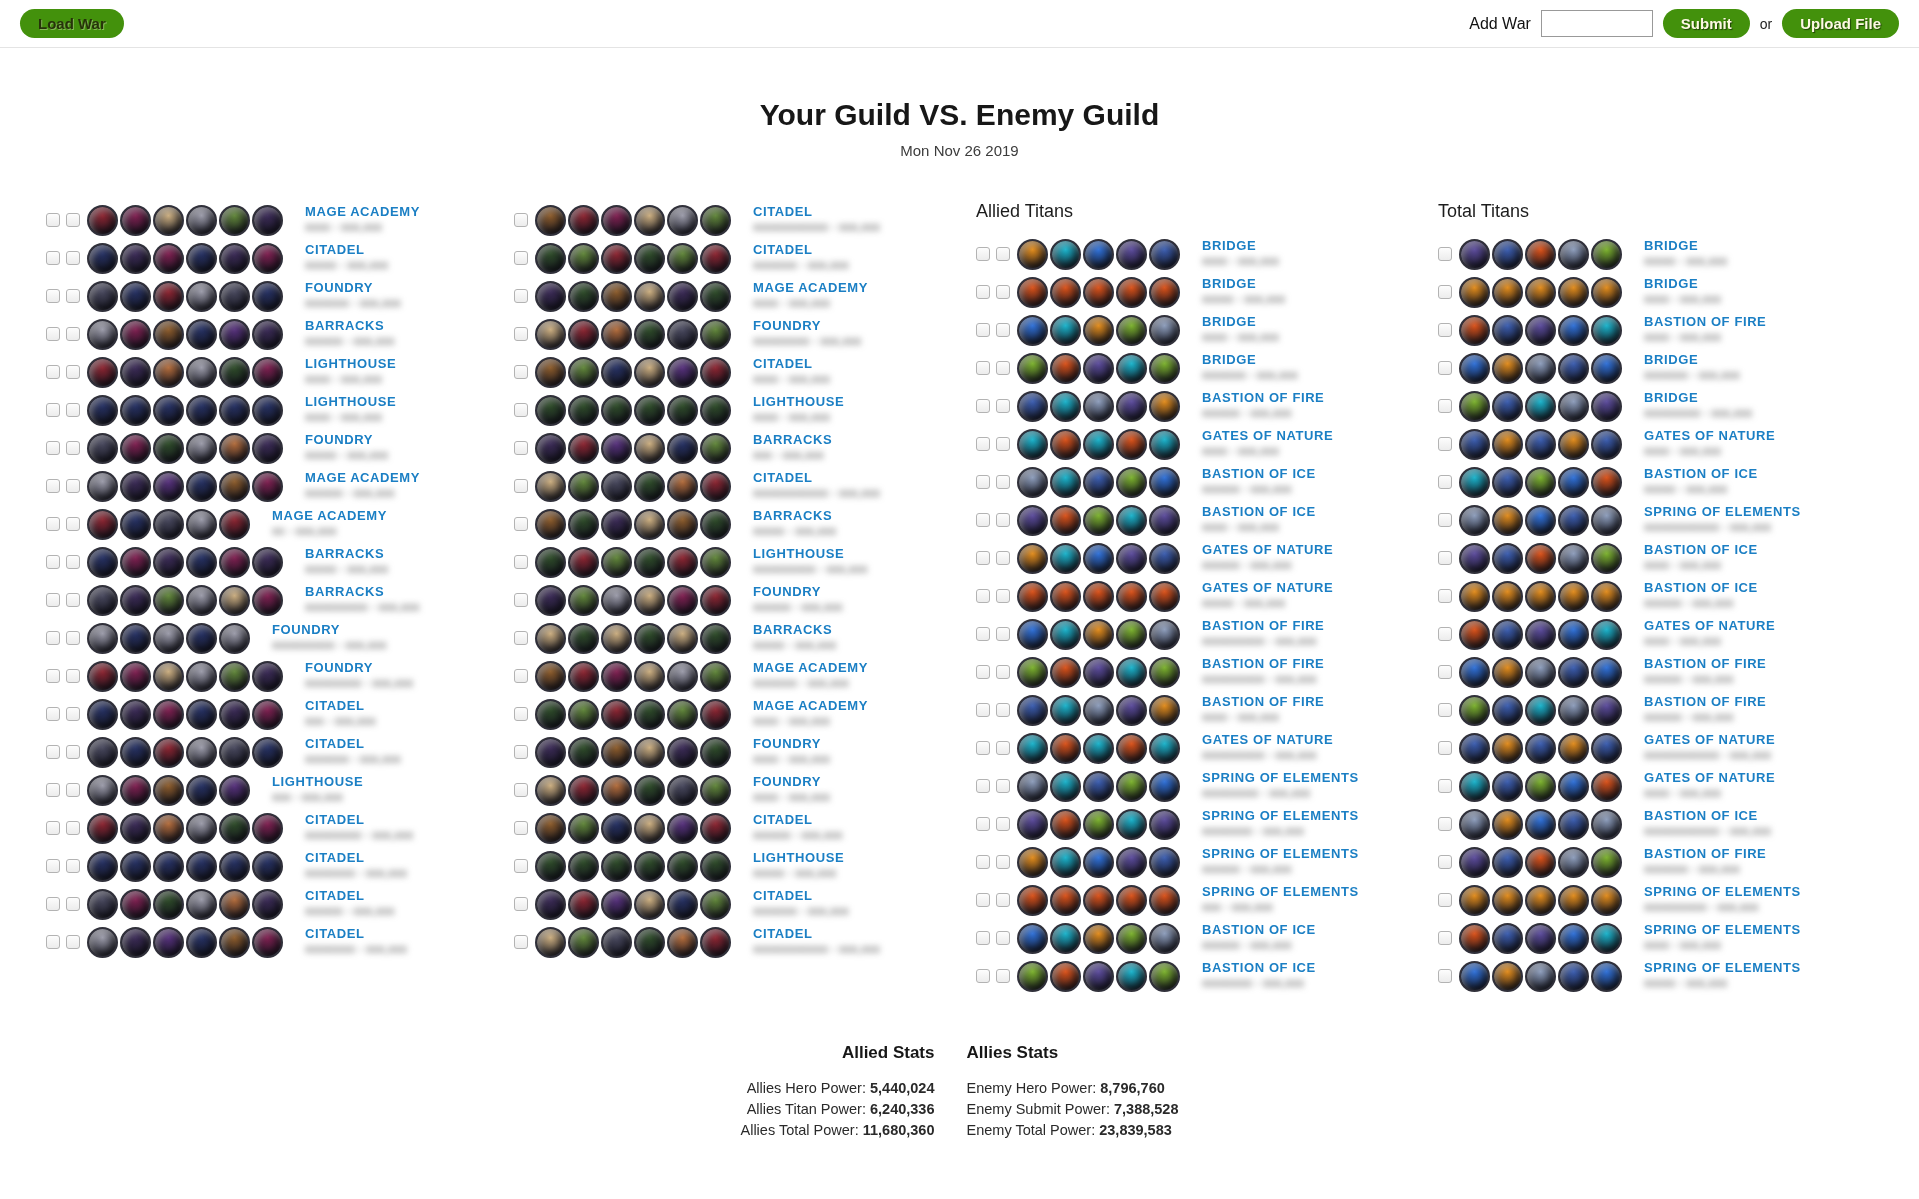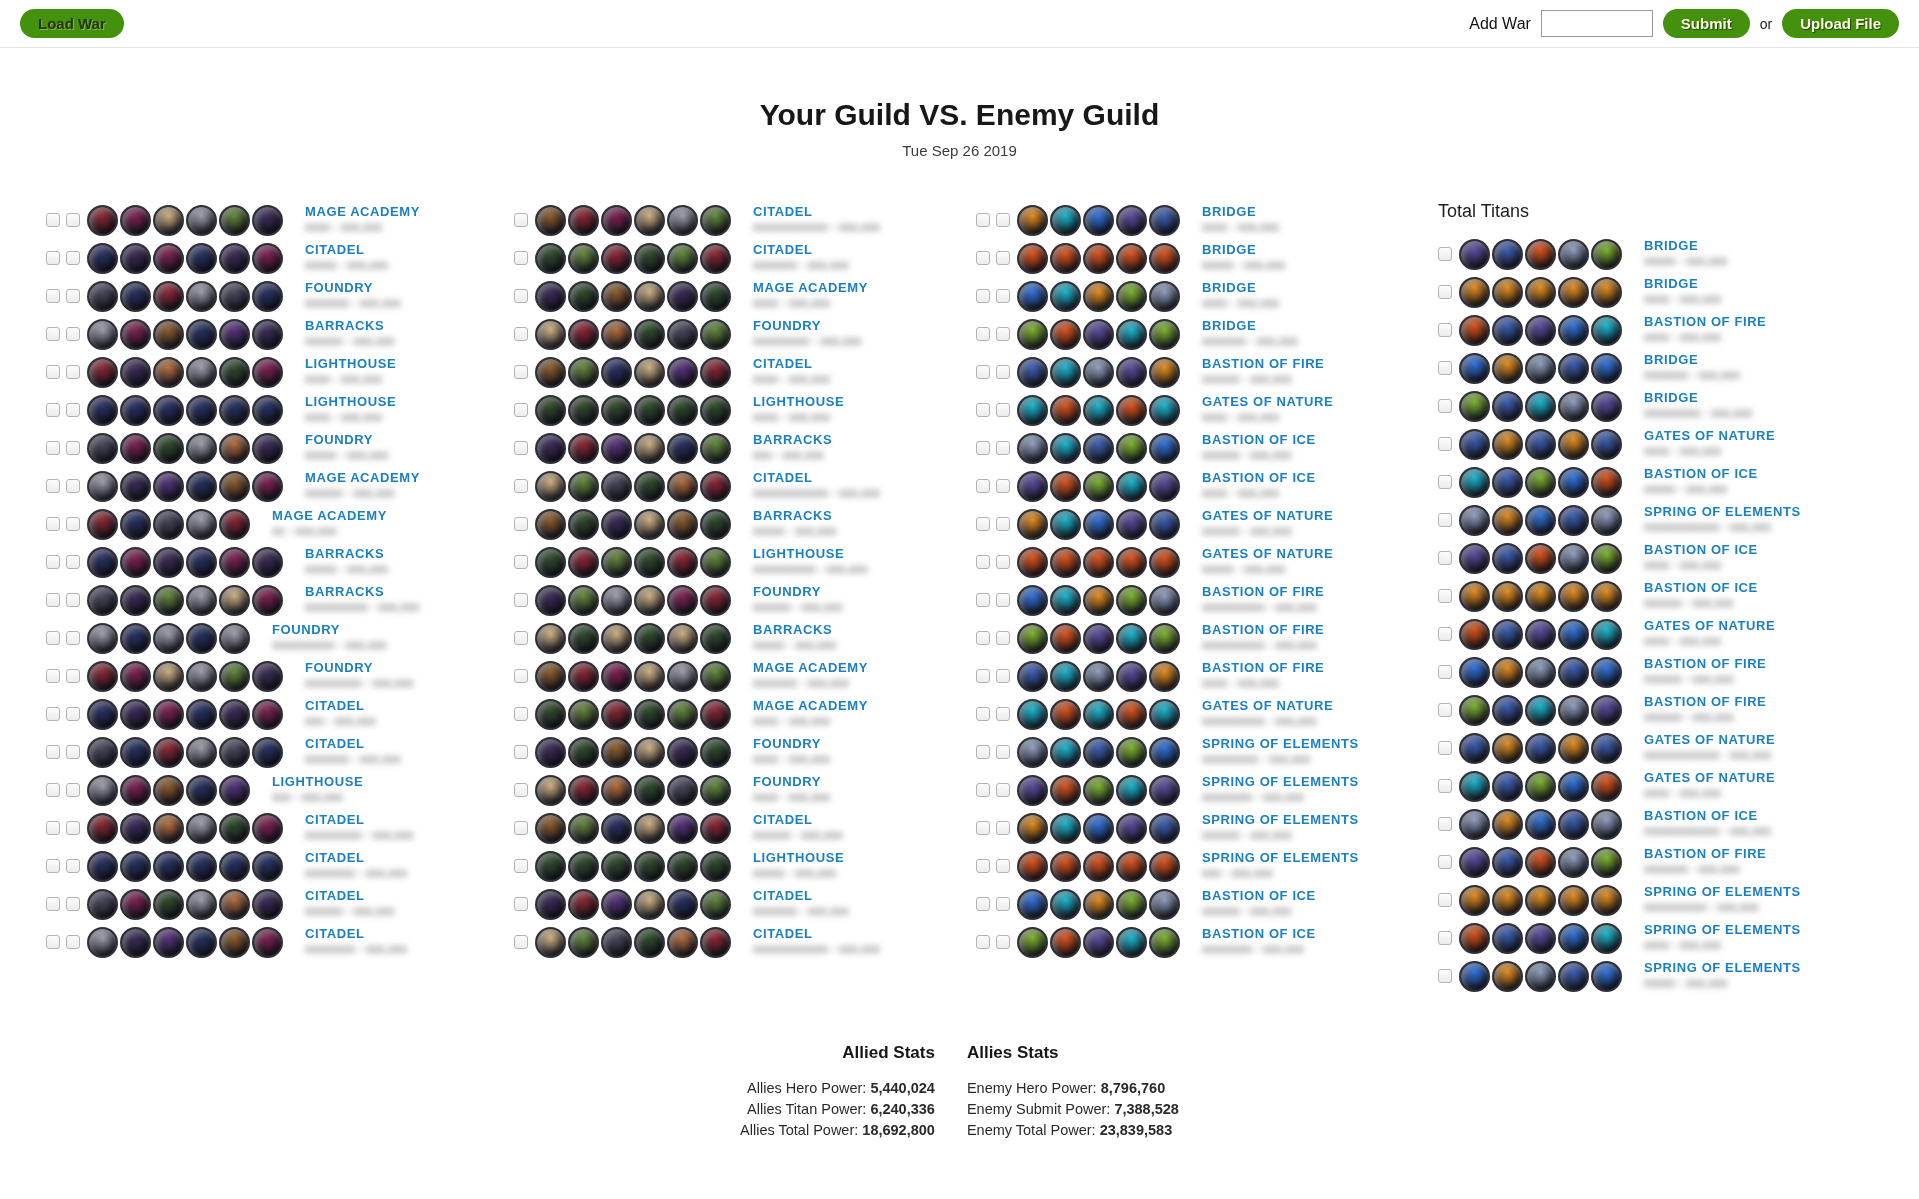--- a/index.html
+++ b/index.html
@@ -78,21 +78,21 @@
   <div class="addwar">
     <span class="addwar-label">Add War</span>
     <input type="text" value="" style="">
     <button class="btn light-label">Submit</button>
     <span class="or-text">or</span>
     <button class="btn light-label">Upload File</button>
   </div>
 </div>
 
 <div class="page-title">Your Guild VS. Enemy Guild</div>
-<div class="war-date">Tue Sep 26 2019</div>
+<div class="war-date">Mon Nov 26 2019</div>
 
 <div class="board">
   <div class="col col-0">
     <div class="rows">
         <div class="row">
           <input type="checkbox" class="cb" style="">
           <input type="checkbox" class="cb" style="">
           <span class="avatars">
             <span class="av" style="background: radial-gradient(circle at 50% 32%, rgb(138, 36, 48) 0%, rgb(21, 21, 31) 88%);"></span>
             <span class="av" style="background: radial-gradient(circle at 50% 32%, rgb(125, 31, 79) 0%, rgb(21, 21, 31) 88%);"></span>
@@ -707,20 +707,21 @@
             <span class="av" style="background: radial-gradient(circle at 50% 32%, rgb(138, 36, 48) 0%, rgb(21, 21, 31) 88%);"></span>
           </span>
           <span class="labelblock">
             <div class="building">CITADEL</div>
             <div class="hiddenline">xxxxxxxxxxxx - xxx,xxx</div>
           </span>
         </div>
       </div>
   </div>
   <div class="col col-2">
+    <div class="col-header">Allied Titans</div>
     <div class="rows">
         <div class="row">
           <input type="checkbox" class="cb" style="">
           <input type="checkbox" class="cb" style="">
           <span class="avatars">
             <span class="av" style="background: radial-gradient(circle at 50% 32%, rgb(224, 138, 26) 0%, rgb(21, 21, 31) 88%);"></span>
             <span class="av" style="background: radial-gradient(circle at 50% 32%, rgb(25, 178, 202) 0%, rgb(21, 21, 31) 88%);"></span>
             <span class="av" style="background: radial-gradient(circle at 50% 32%, rgb(46, 111, 214) 0%, rgb(21, 21, 31) 88%);"></span>
             <span class="av" style="background: radial-gradient(circle at 50% 32%, rgb(90, 74, 154) 0%, rgb(21, 21, 31) 88%);"></span>
             <span class="av" style="background: radial-gradient(circle at 50% 32%, rgb(58, 92, 174) 0%, rgb(21, 21, 31) 88%);"></span>
@@ -1302,21 +1303,21 @@
         </div>
       </div>
   </div>
 </div>
 
 <div class="stats">
   <div class="stats-col right">
     <div class="stats-title">Allied Stats</div>
     <div class="stat-line"><span>Allies Hero Power:</span> <span class="v">5,440,024</span></div>
     <div class="stat-line"><span>Allies Titan Power:</span> <span class="v">6,240,336</span></div>
-    <div class="stat-line"><span>Allies Total Power:</span> <span class="v">18,692,800</span></div>
+    <div class="stat-line"><span>Allies Total Power:</span> <span class="v">11,680,360</span></div>
   </div>
   <div class="stats-col left">
     <div class="stats-title">Allies Stats</div>
     <div class="stat-line"><span>Enemy Hero Power:</span> <span class="v">8,796,760</span></div>
     <div class="stat-line"><span>Enemy Submit Power:</span> <span class="v">7,388,528</span></div>
     <div class="stat-line"><span>Enemy Total Power:</span> <span class="v">23,839,583</span></div>
   </div>
 </div>
 
 </body></html>

